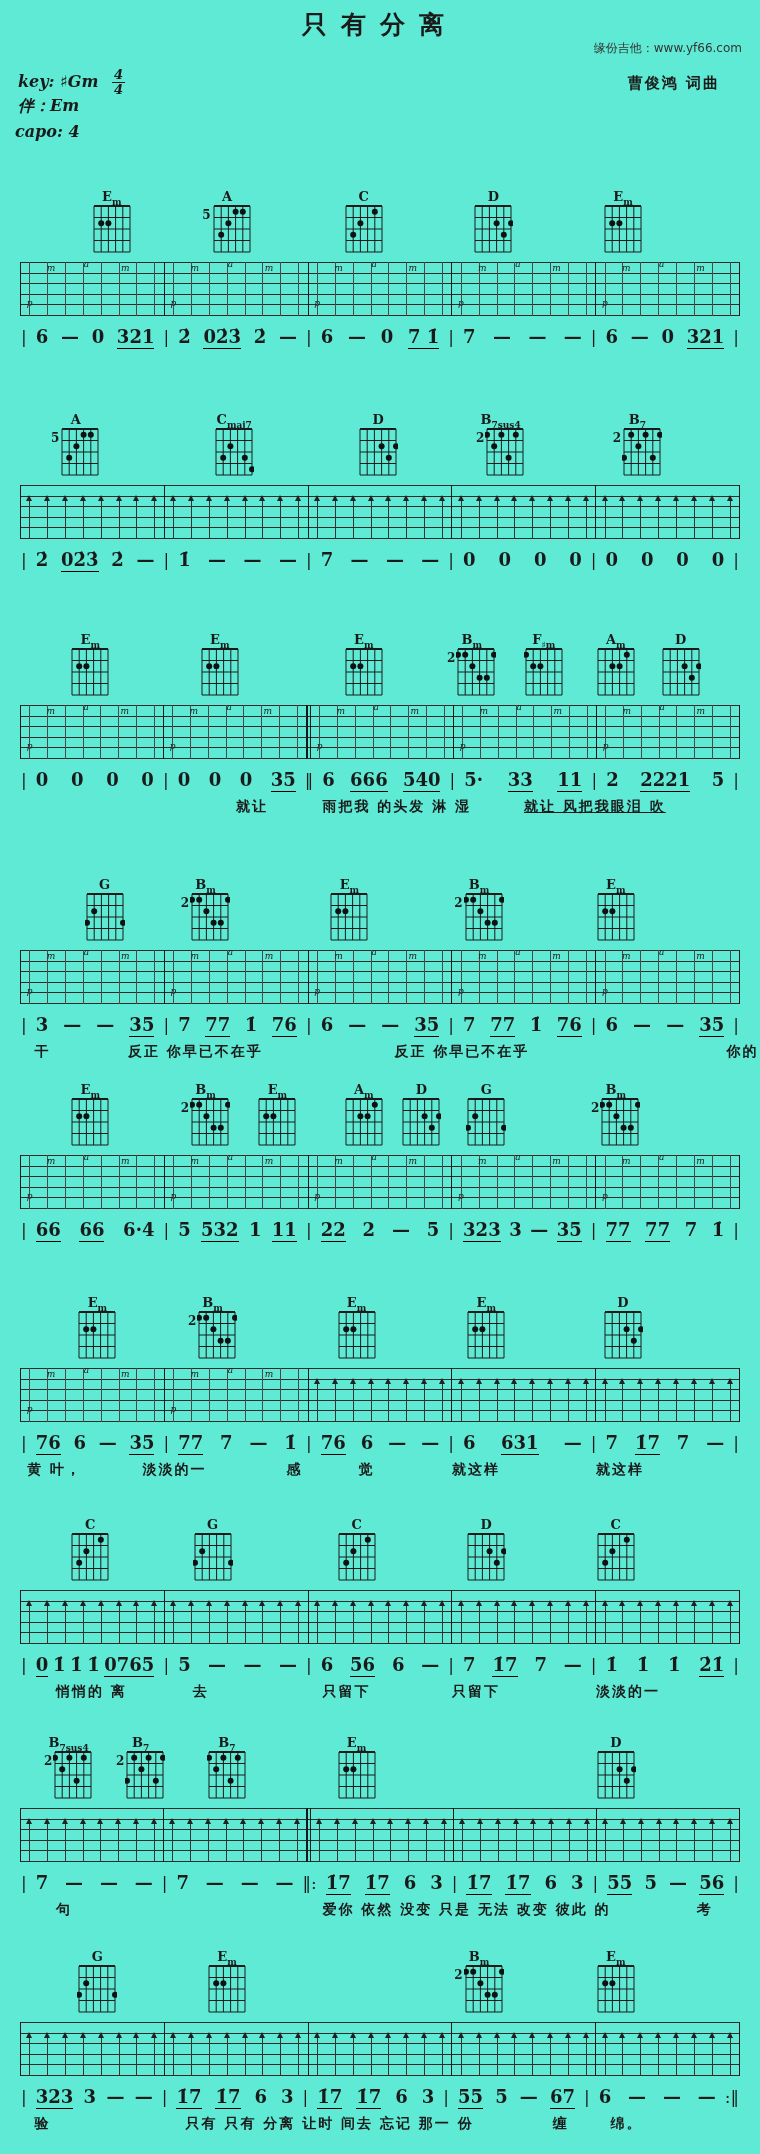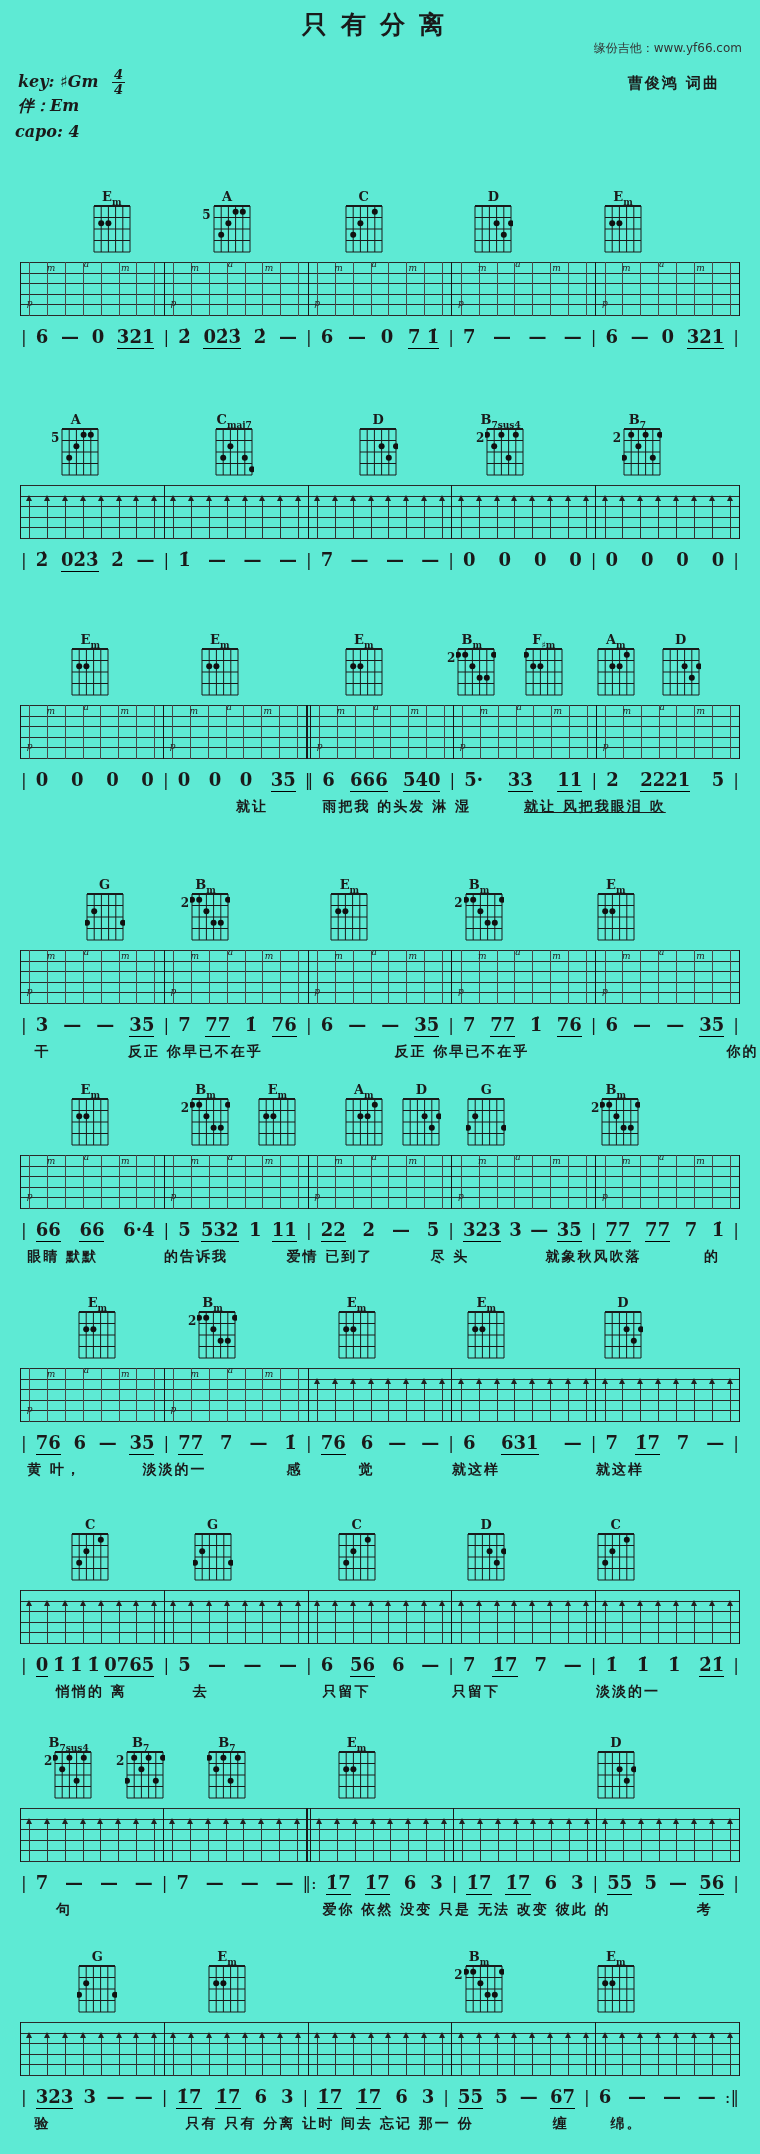--- a/index.html
+++ b/index.html
@@ -1253,28 +1253,20 @@
           </div>
           <span class="jsep">|</span>
           <div class="jbar">
             <span class="tok u">77</span>
             <span class="tok u">77</span>
             <span class="tok">7</span>
             <span class="tok">1̇</span>
           </div>
           <span class="jsep">|</span>
         </div>
-        <div class="lyrics">
-          <span class="lseg" style="left: 1%;">眼睛 默默</span>
-          <span class="lseg" style="left: 20%;">的告诉我</span>
-          <span class="lseg" style="left: 37%;">爱情 已到了</span>
-          <span class="lseg" style="left: 57%;">尽 头</span>
-          <span class="lseg" style="left: 73%;">就象秋风吹落</span>
-          <span class="lseg" style="left: 95%;">的</span>
-        </div>
       </div>
       <div class="system" style="top: 1296px;">
         <div class="chord-row">
           <div class="chord" style="left: 7%;">
             <div class="chord-name">E<sub>m</sub></div>
             <div class="grid-wrap">
               <span><svg width="40" height="50">
                   <line x1="2" y1="2" x2="2" y2="48" stroke="#1a1a1a" stroke-width="1"></line>
                   <line x1="9.2" y1="2" x2="9.2" y2="48" stroke="#1a1a1a" stroke-width="1"></line>
                   <line x1="16.4" y1="2" x2="16.4" y2="48" stroke="#1a1a1a" stroke-width="1"></line>

